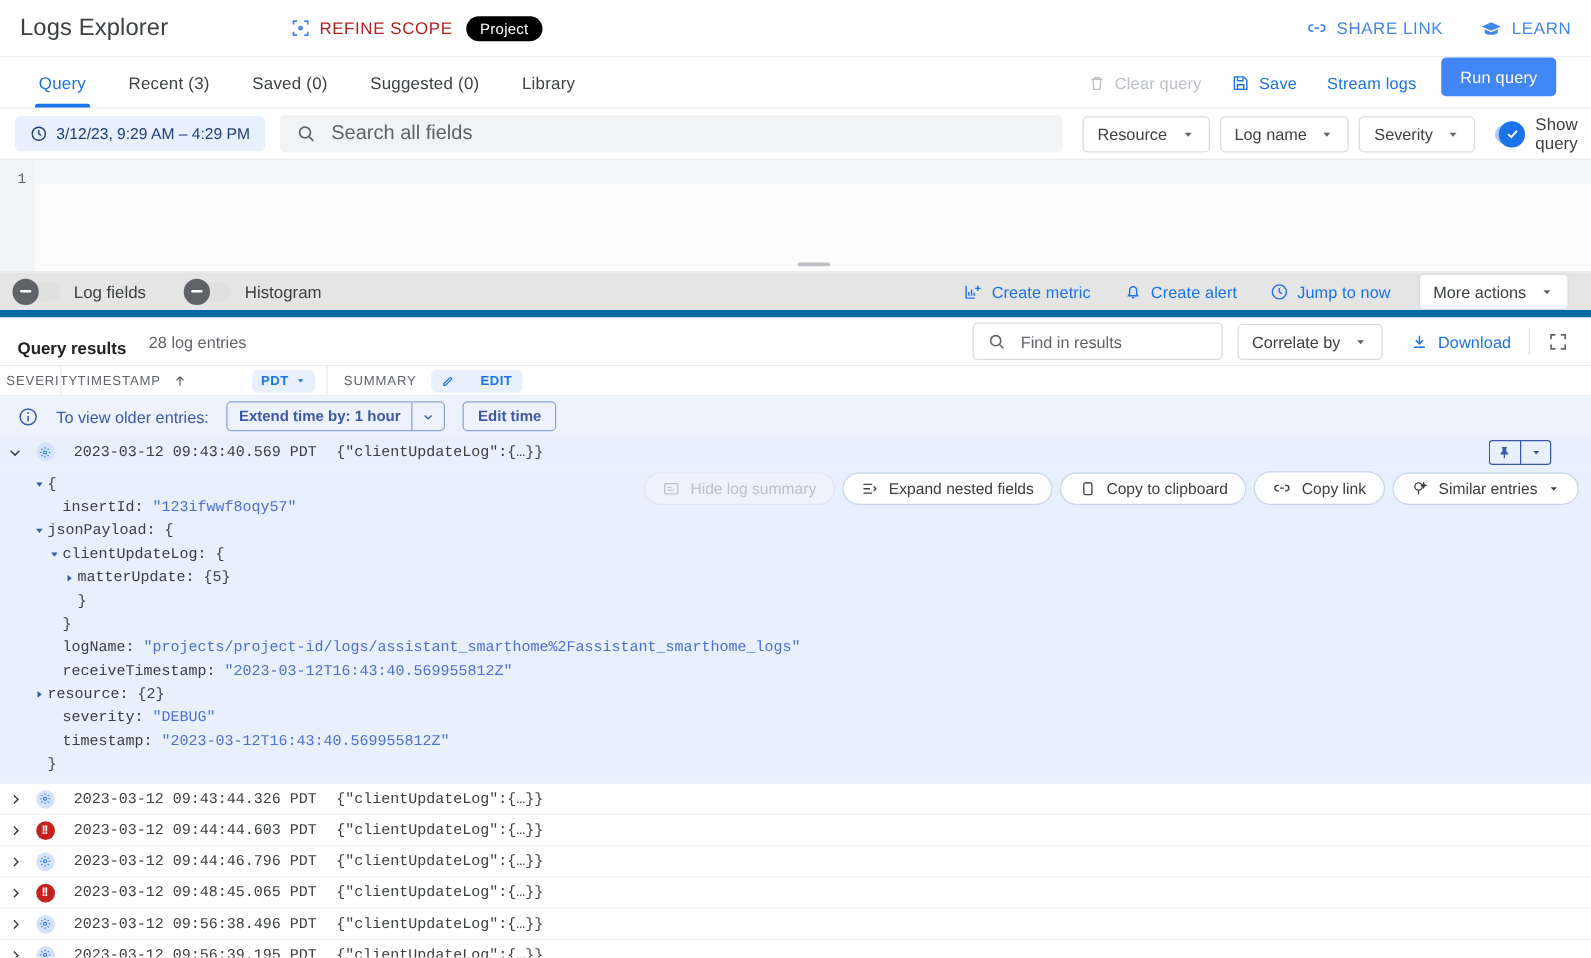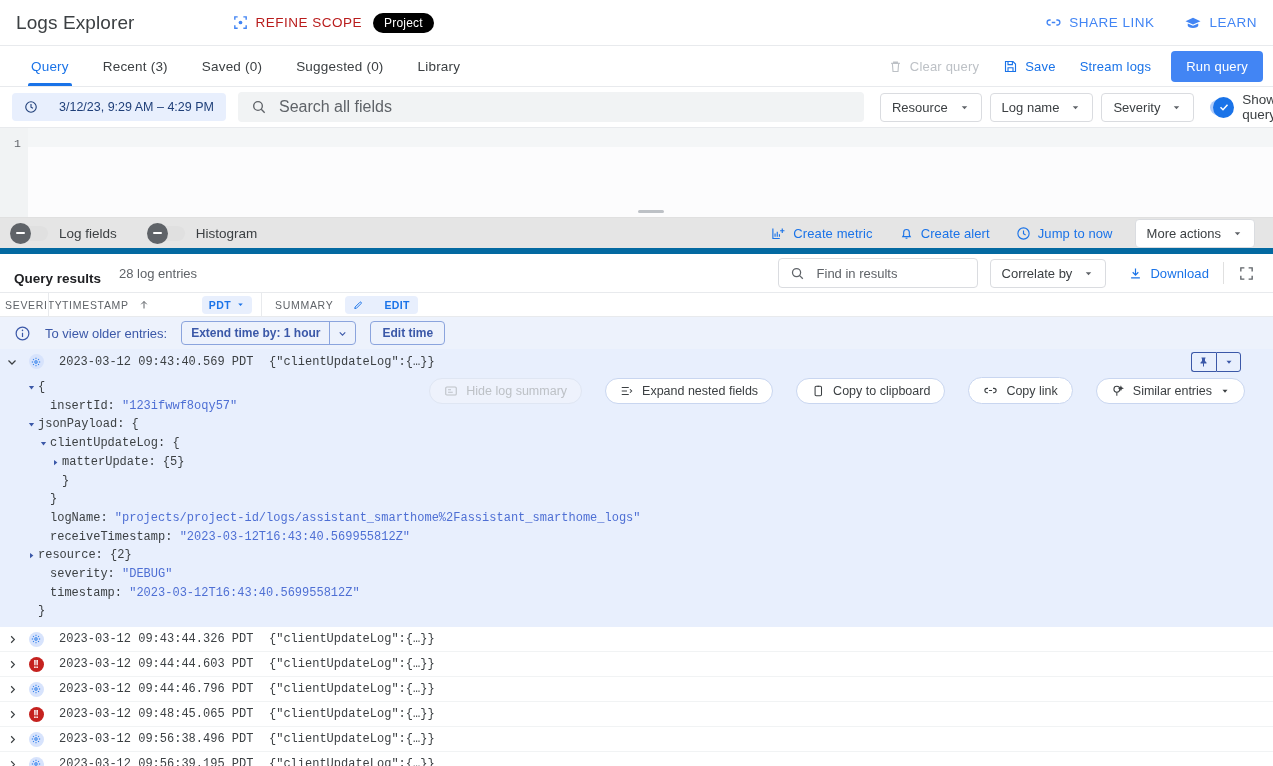--- a/index.html
+++ b/index.html
@@ -53,40 +53,40 @@
     padding: 0 17px;
     font-size: 13.5px; color: #3c4043; cursor: pointer;
     position: relative; letter-spacing: .2px;
   }
   .tab.active { color: #1a73e8; font-weight: 500; }
   .tab.active::after {
     content: ""; position: absolute; left: 14px; right: 14px; bottom: 0;
     height: 3px; background: #1a73e8; border-radius: 2px 2px 0 0;
   }
   .tabbar-spacer { flex: 1; }
-  .tabbar-right { display: flex; align-items: center; gap: 0; padding-right: 10px; }
+  .tabbar-right { display: flex; align-items: flex-start; gap: 0; padding-right: 28px; }
   .tb-btn {
     display: flex; align-items: center; gap: 7px;
     font-size: 13px; color: #1a73e8; font-weight: 500;
     padding: 0 12px; height: 100%; cursor: pointer; letter-spacing: .2px;
   }
   .tb-btn.disabled { color: #bdc1c6; cursor: default; }
   .run-btn {
     background: #4285f4; color: #fff; font-size: 13px; font-weight: 500;
     border-radius: 4px; padding: 8px 15px; cursor: pointer;
     margin-left: 8px; letter-spacing: .2px;
   }
 
   
   .filterbar {
     height: 40px; display: flex; align-items: center;
     padding: 0 12px; gap: 8px; background: #fff;
   }
   .time-chip {
-    display: flex; align-items: center; gap: 21px;
+    display: flex; align-items: center; gap: 7px;
     background: #e8effd; color: #1f3f79;
     border-radius: 4px; padding: 7px 12px;
     font-size: 12.5px; cursor: pointer; white-space: nowrap;
   }
   .search-wrap {
     flex: 0 0 626px; height: 30px;
     background: #f1f3f4; border-radius: 4px;
     display: flex; align-items: center; gap: 10px;
     padding: 0 13px; margin-left: 4px;
   }
@@ -265,22 +265,22 @@
   }
   .pin-btn { border-radius: 3px 0 0 3px; border-right: none; }
   .pin-arrow { border-radius: 0 3px 3px 0; }
 
   
   .detail {
     background: #e8effd; position: relative;
     padding: 4px 0 6px 0;
   }
   .detail-toolbar {
-    position: absolute; top: 3px; right: 28px;
-    display: flex; align-items: flex-end; gap: 23px;
+    position: absolute; top: 3px; right: 10px;
+    display: flex; align-items: flex-end; gap: 6px;
   }
   .dt-btn {
     display: flex; align-items: center; gap: 8px;
     border: 1px solid #c9d6f0; border-radius: 15px;
     background: #fff; padding: 5px 14px;
     font-size: 12.5px; color: #3c4043; cursor: pointer; white-space: nowrap;
   }
   .dt-btn.disabled { color: #bdc1c6; border-color: #dfe6f3; background: #eef2fc; cursor: default; }
   .json { padding-left: 25px; font-family: "Liberation Mono", monospace; font-size: 12px; line-height: 18.7px; color: #3c4043; }
   .jline { display: flex; align-items: center; white-space: pre; }

